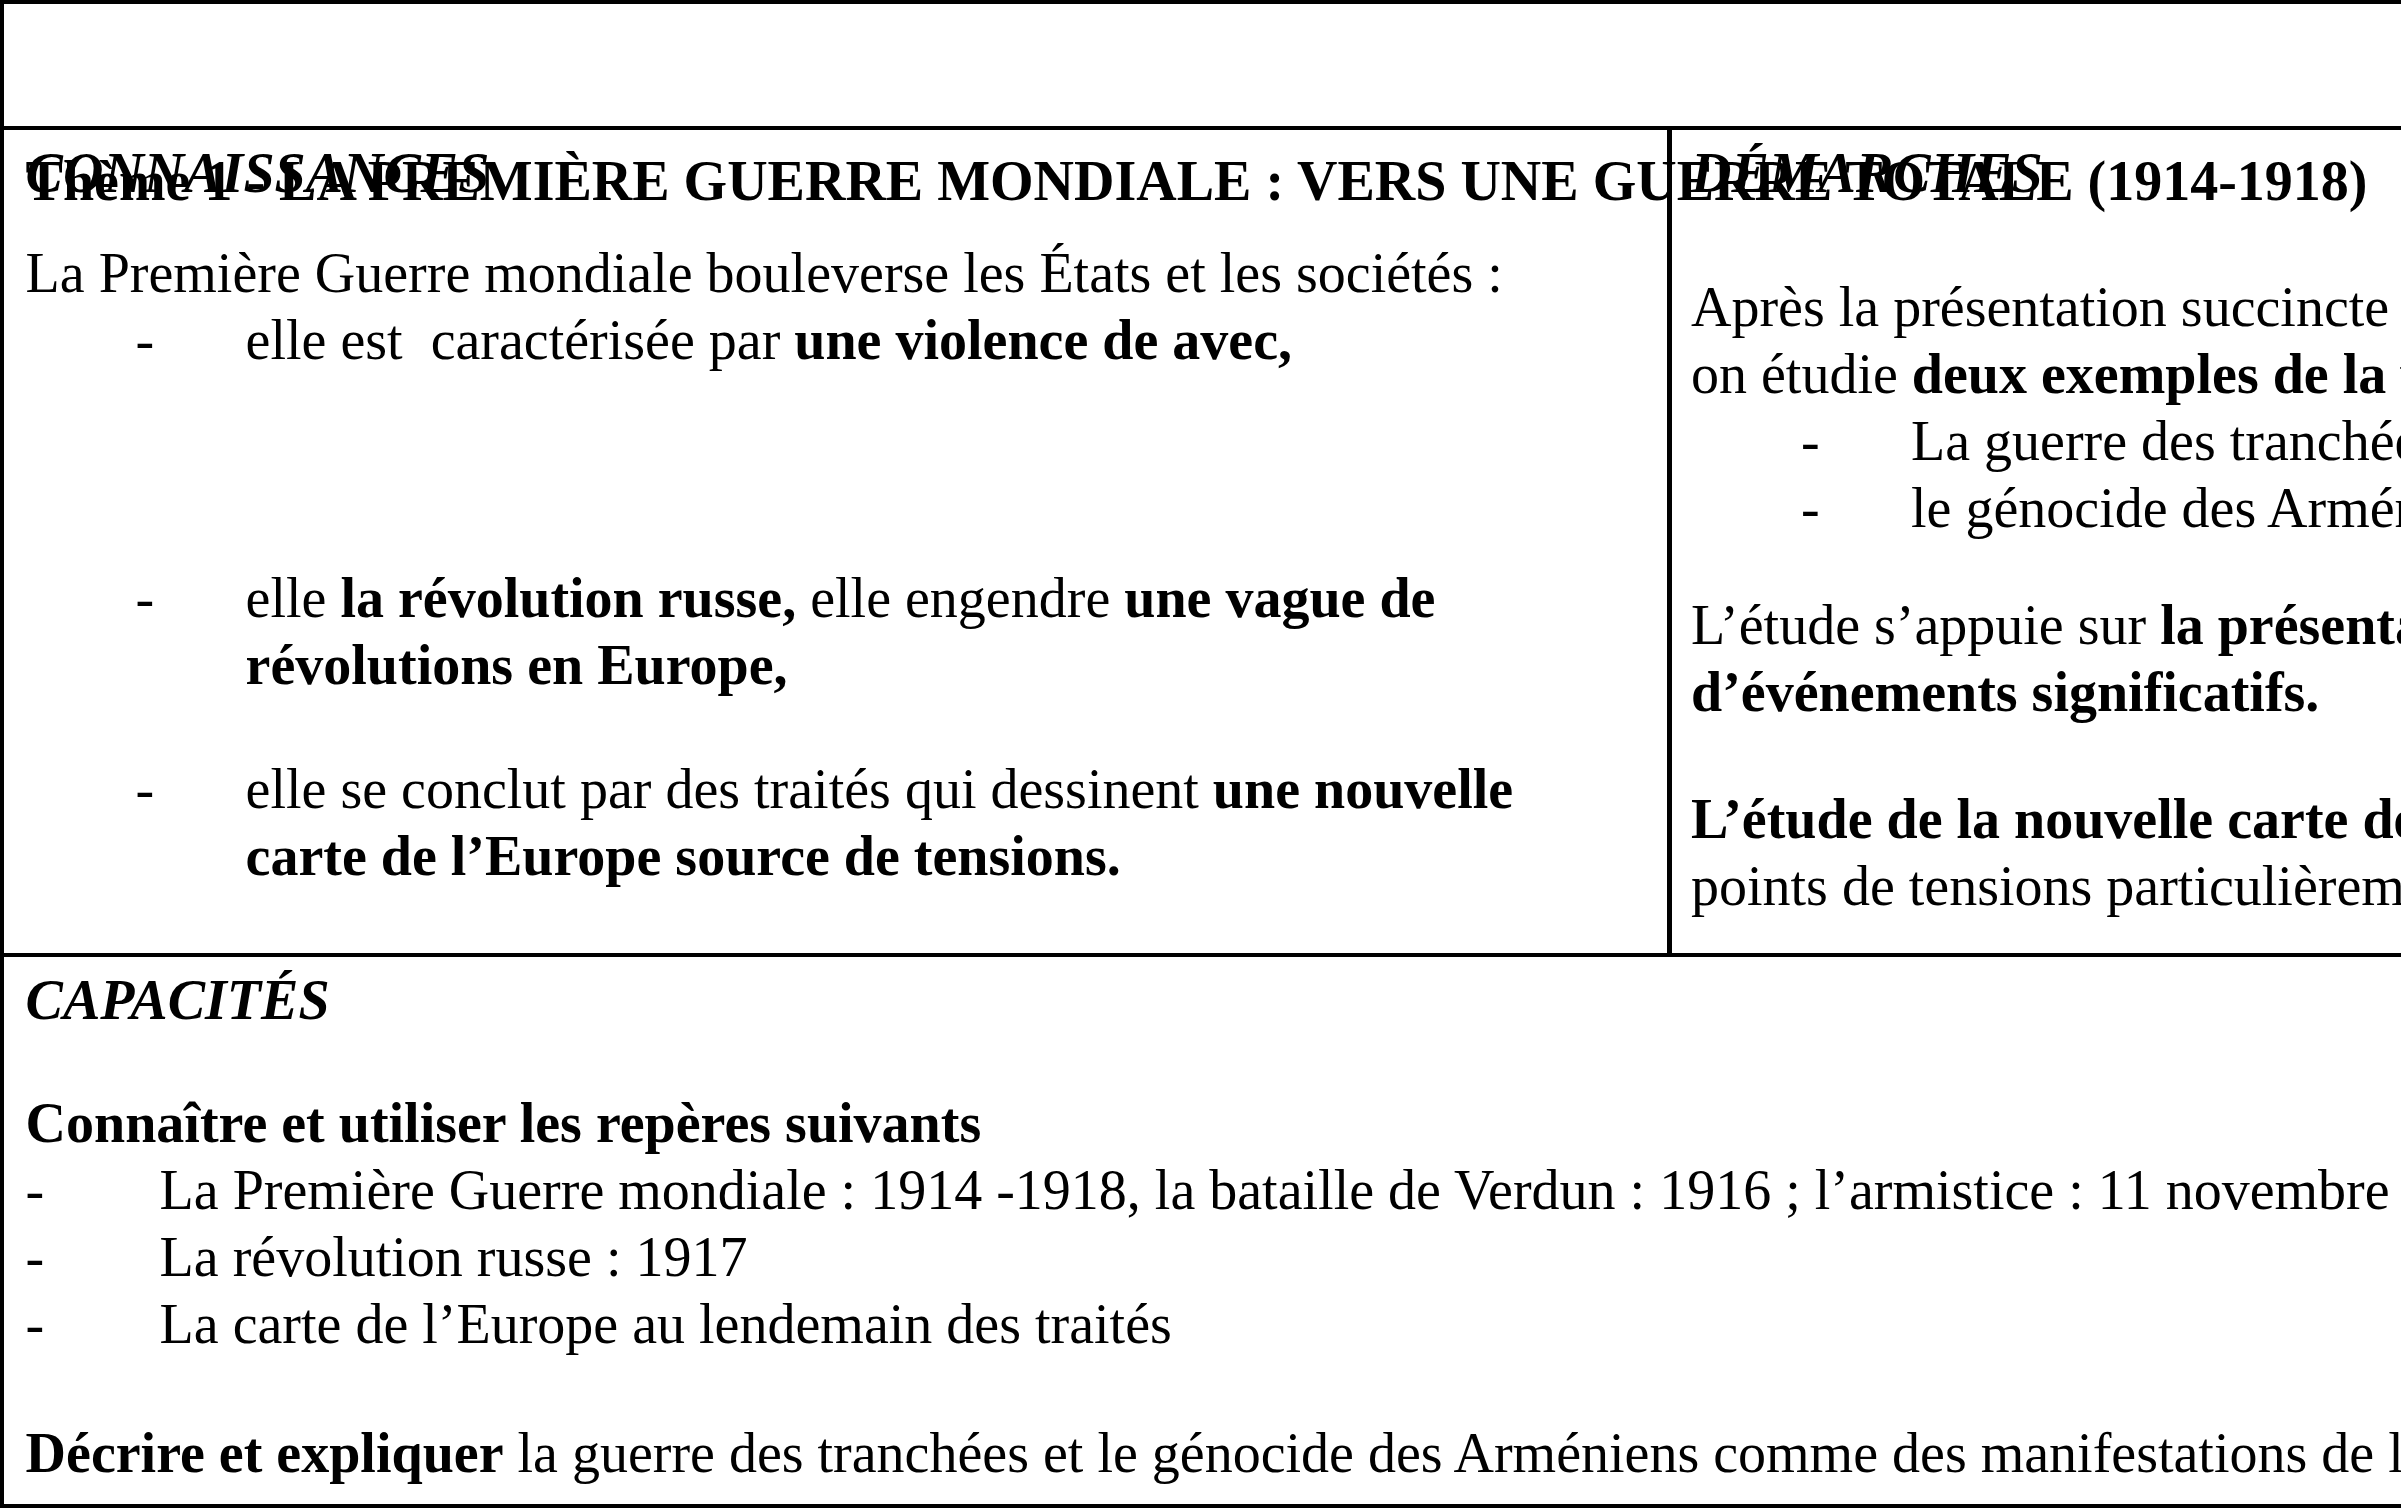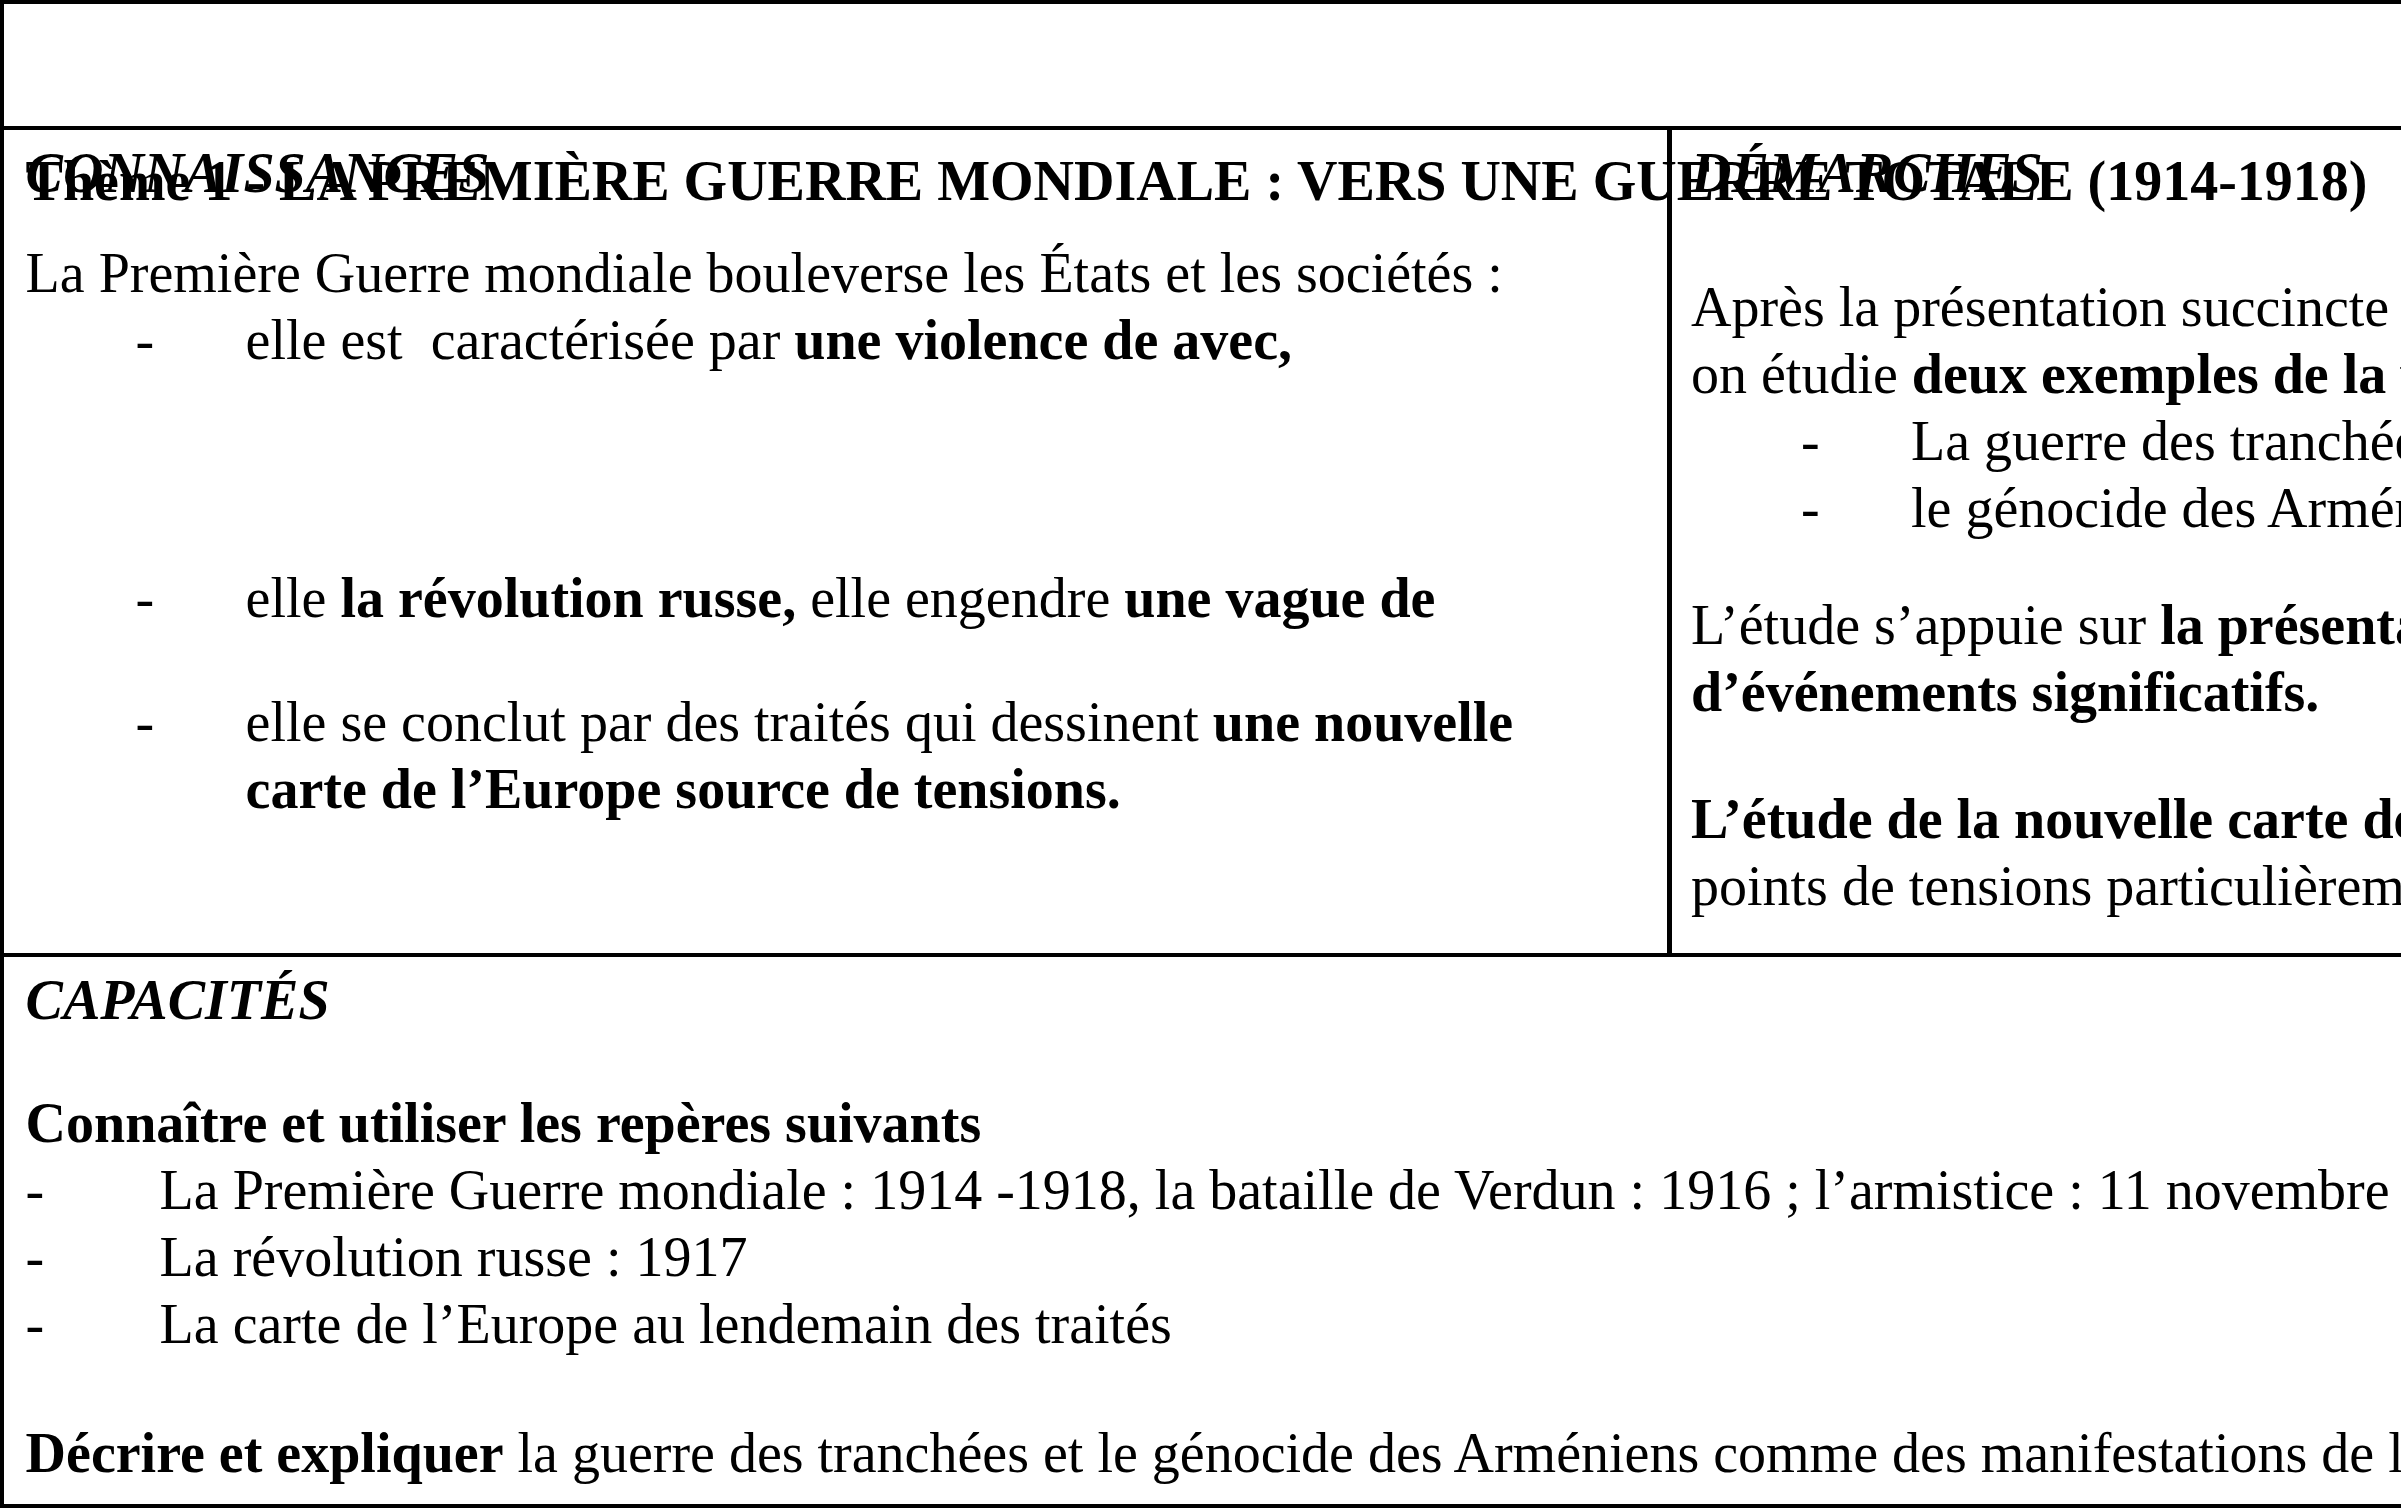--- a/index.html
+++ b/index.html
@@ -90,20 +90,21 @@
         <span class="dash">-</span>
         <span class="btext">
           <span class="ln"><span>elle est  caractérisée par </span><b>une violence de avec,</b></span>
         </span>
       </div>
 
       <div class="bullet col-bullet m-c-b2">
         <span class="dash">-</span>
         <span class="btext">
           <span class="ln"><span>elle </span><b>la révolution russe,</b><span> elle engendre </span><b>une vague de</b></span>
+          <span class="ln"><b>révolutions en Europe,</b></span>
         </span>
       </div>
 
       <div class="bullet col-bullet m-c-b3">
         <span class="dash">-</span>
         <span class="btext">
           <span class="ln"><span>elle se conclut par des traités qui dessinent </span><b>une nouvelle</b></span>
           <span class="ln"><b>carte de l’Europe source de tensions.</b></span>
         </span>
       </div>

